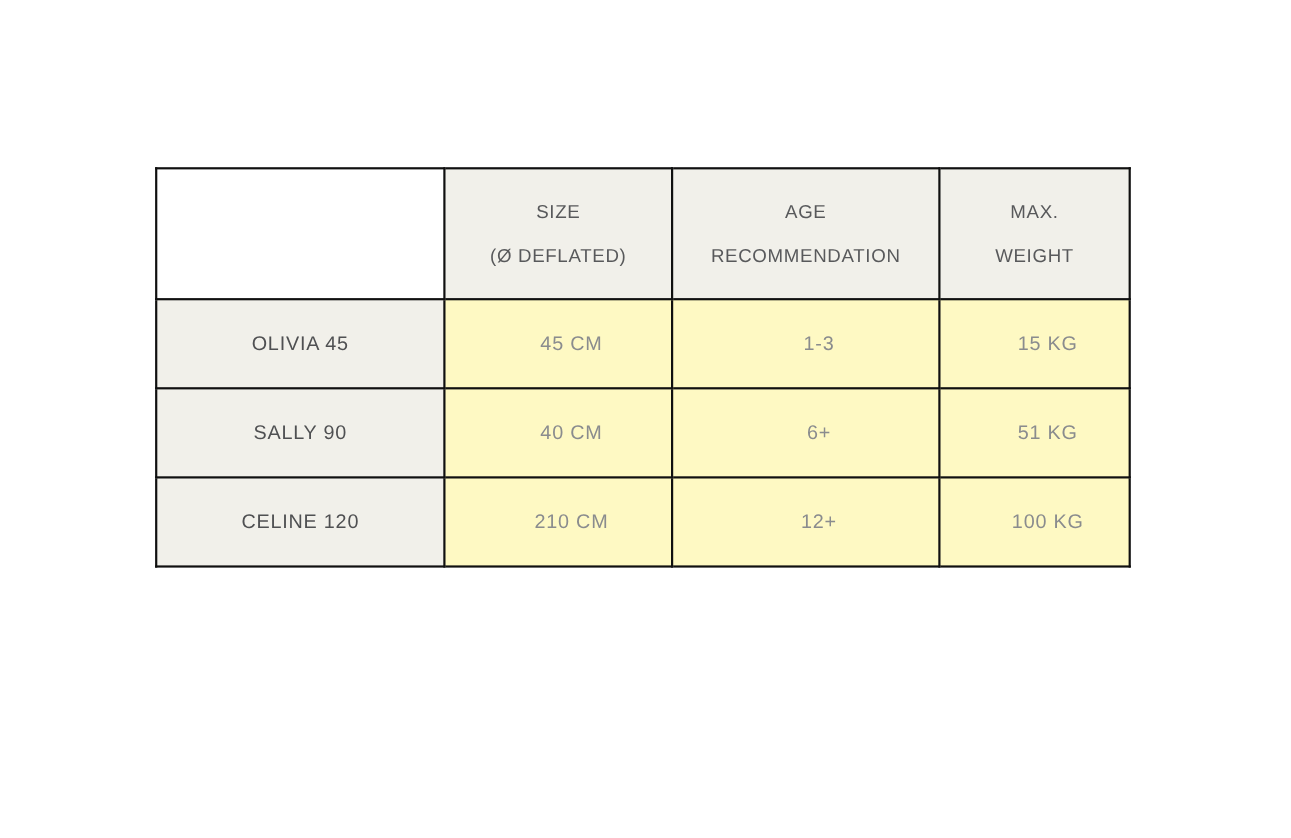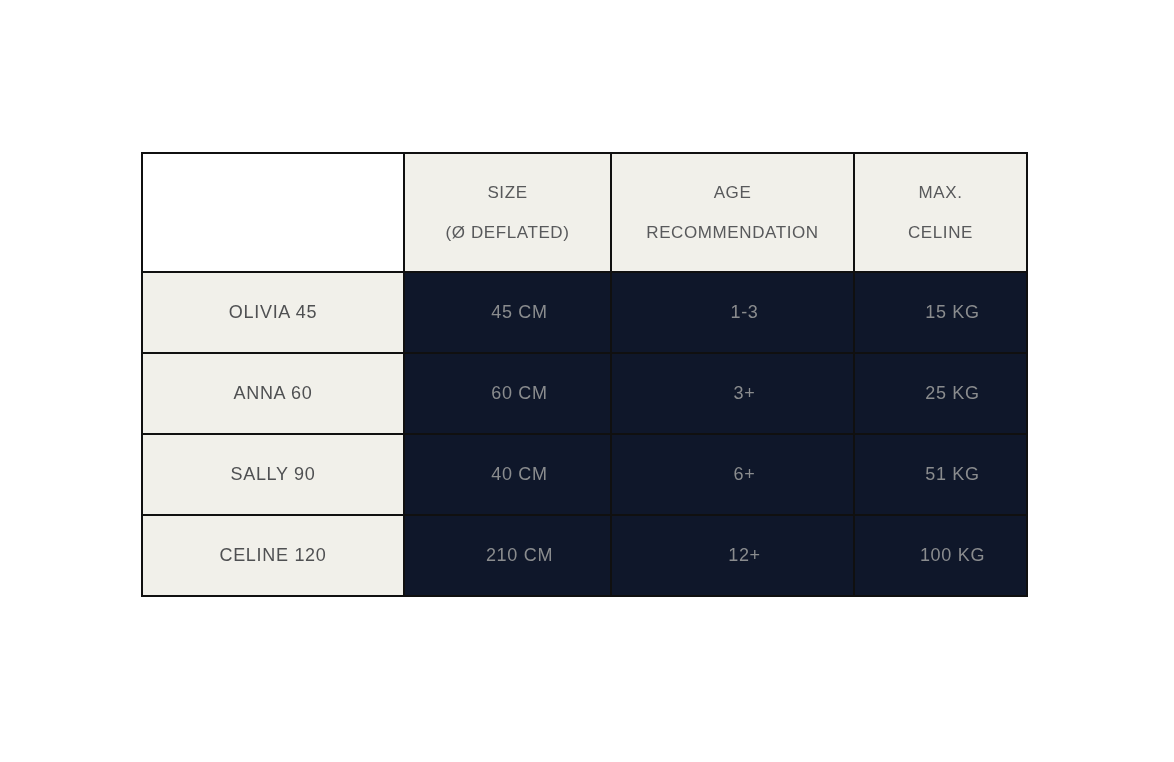--- a/index.html
+++ b/index.html
@@ -53,21 +53,21 @@
     display: block;
     line-height: 40px;
   }
   th.rowlabel {
     background: var(--row-label-bg, #f1f0ea);
     color: var(--row-label-text, #4f5052);
     font-size: 18px;
     letter-spacing: 0.7px;
   }
   td.cell {
-    background: #0f172a;
+    background: #fef9c3;
     color: var(--data-text, #8a8c8e);
     font-size: 18px;
     letter-spacing: 0.7px;
     padding-left: 24px;
   }
 </style>
 </head>
 <body>
 
 <div class="page">
@@ -84,36 +84,30 @@
         <th class="head">
           <span class="hl">SIZE</span>
           <span class="hl">(Ø DEFLATED)</span>
         </th>
         <th class="head">
           <span class="hl">AGE</span>
           <span class="hl">RECOMMENDATION</span>
         </th>
         <th class="head">
           <span class="hl">MAX.</span>
-          <span class="hl">CELINE</span>
+          <span class="hl">WEIGHT</span>
         </th>
       </tr>
     </thead>
     <tbody>
       <tr>
         <th class="rowlabel">OLIVIA 45</th>
         <td class="cell">45 CM</td>
         <td class="cell">1-3</td>
         <td class="cell">15 KG</td>
-      </tr>
-      <tr>
-        <th class="rowlabel">ANNA 60</th>
-        <td class="cell">60 CM</td>
-        <td class="cell">3+</td>
-        <td class="cell">25 KG</td>
       </tr>
       <tr>
         <th class="rowlabel">SALLY 90</th>
         <td class="cell">40 CM</td>
         <td class="cell">6+</td>
         <td class="cell">51 KG</td>
       </tr>
       <tr>
         <th class="rowlabel">CELINE 120</th>
         <td class="cell">210 CM</td>

